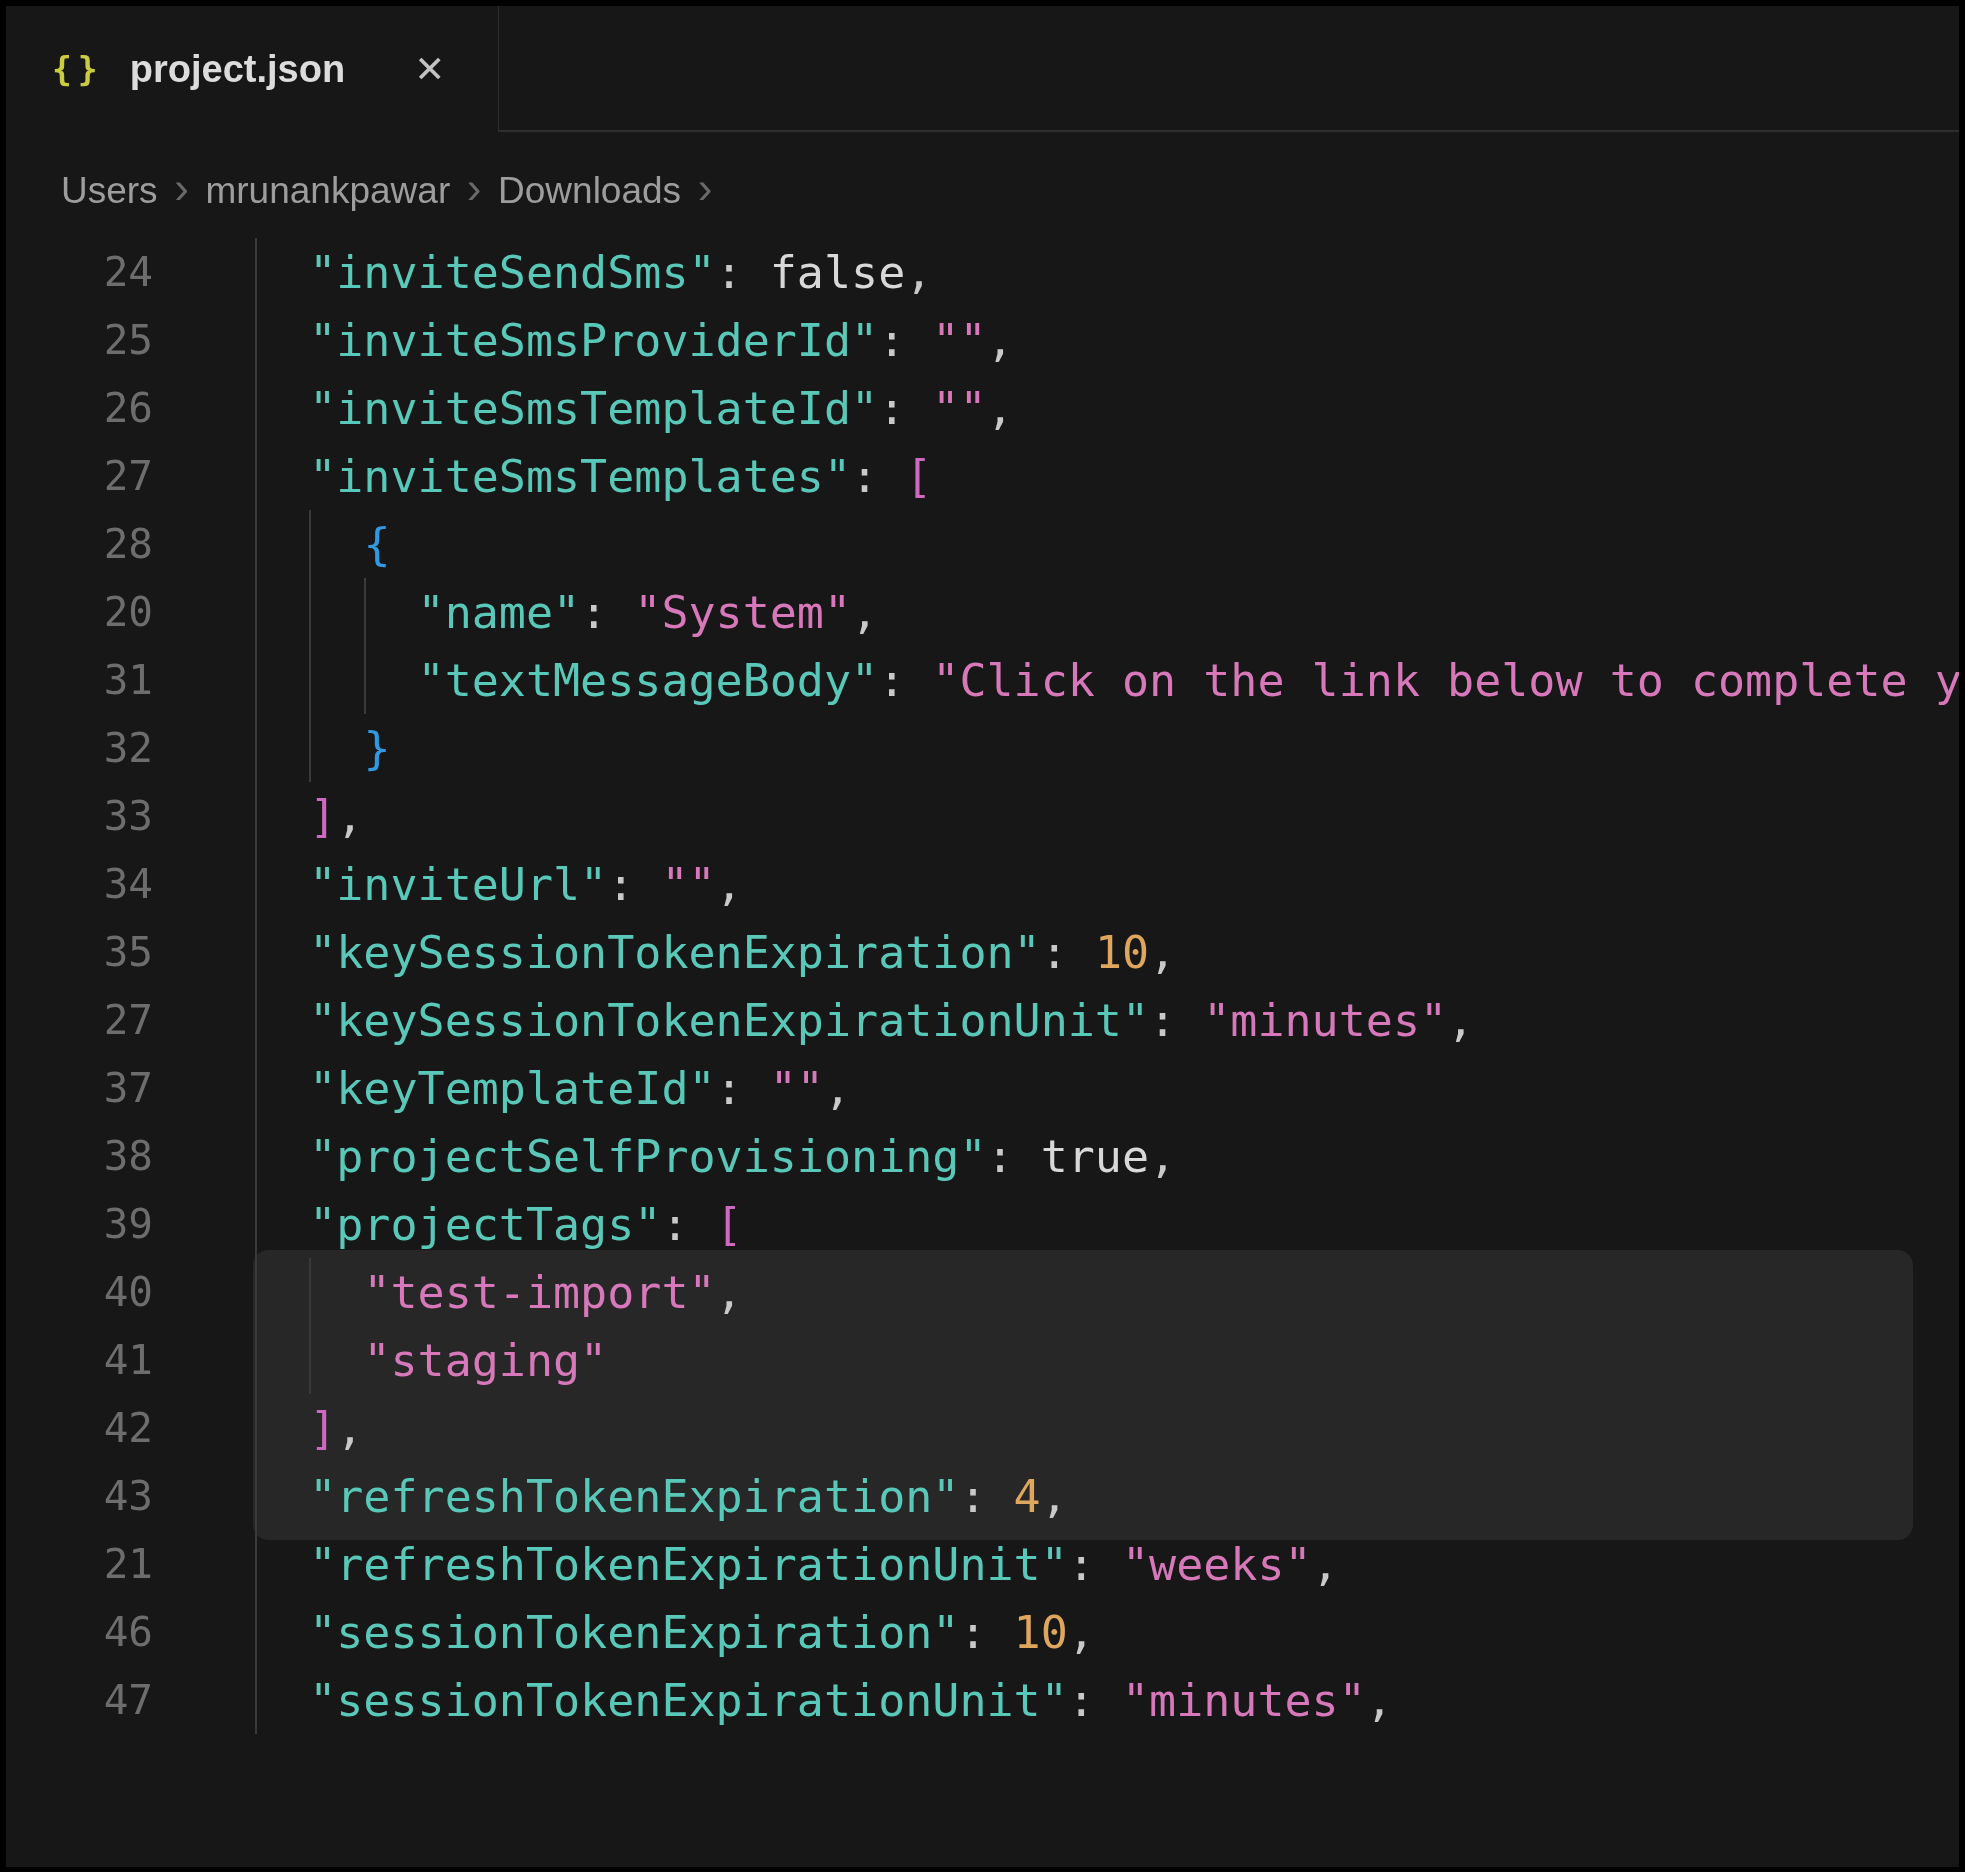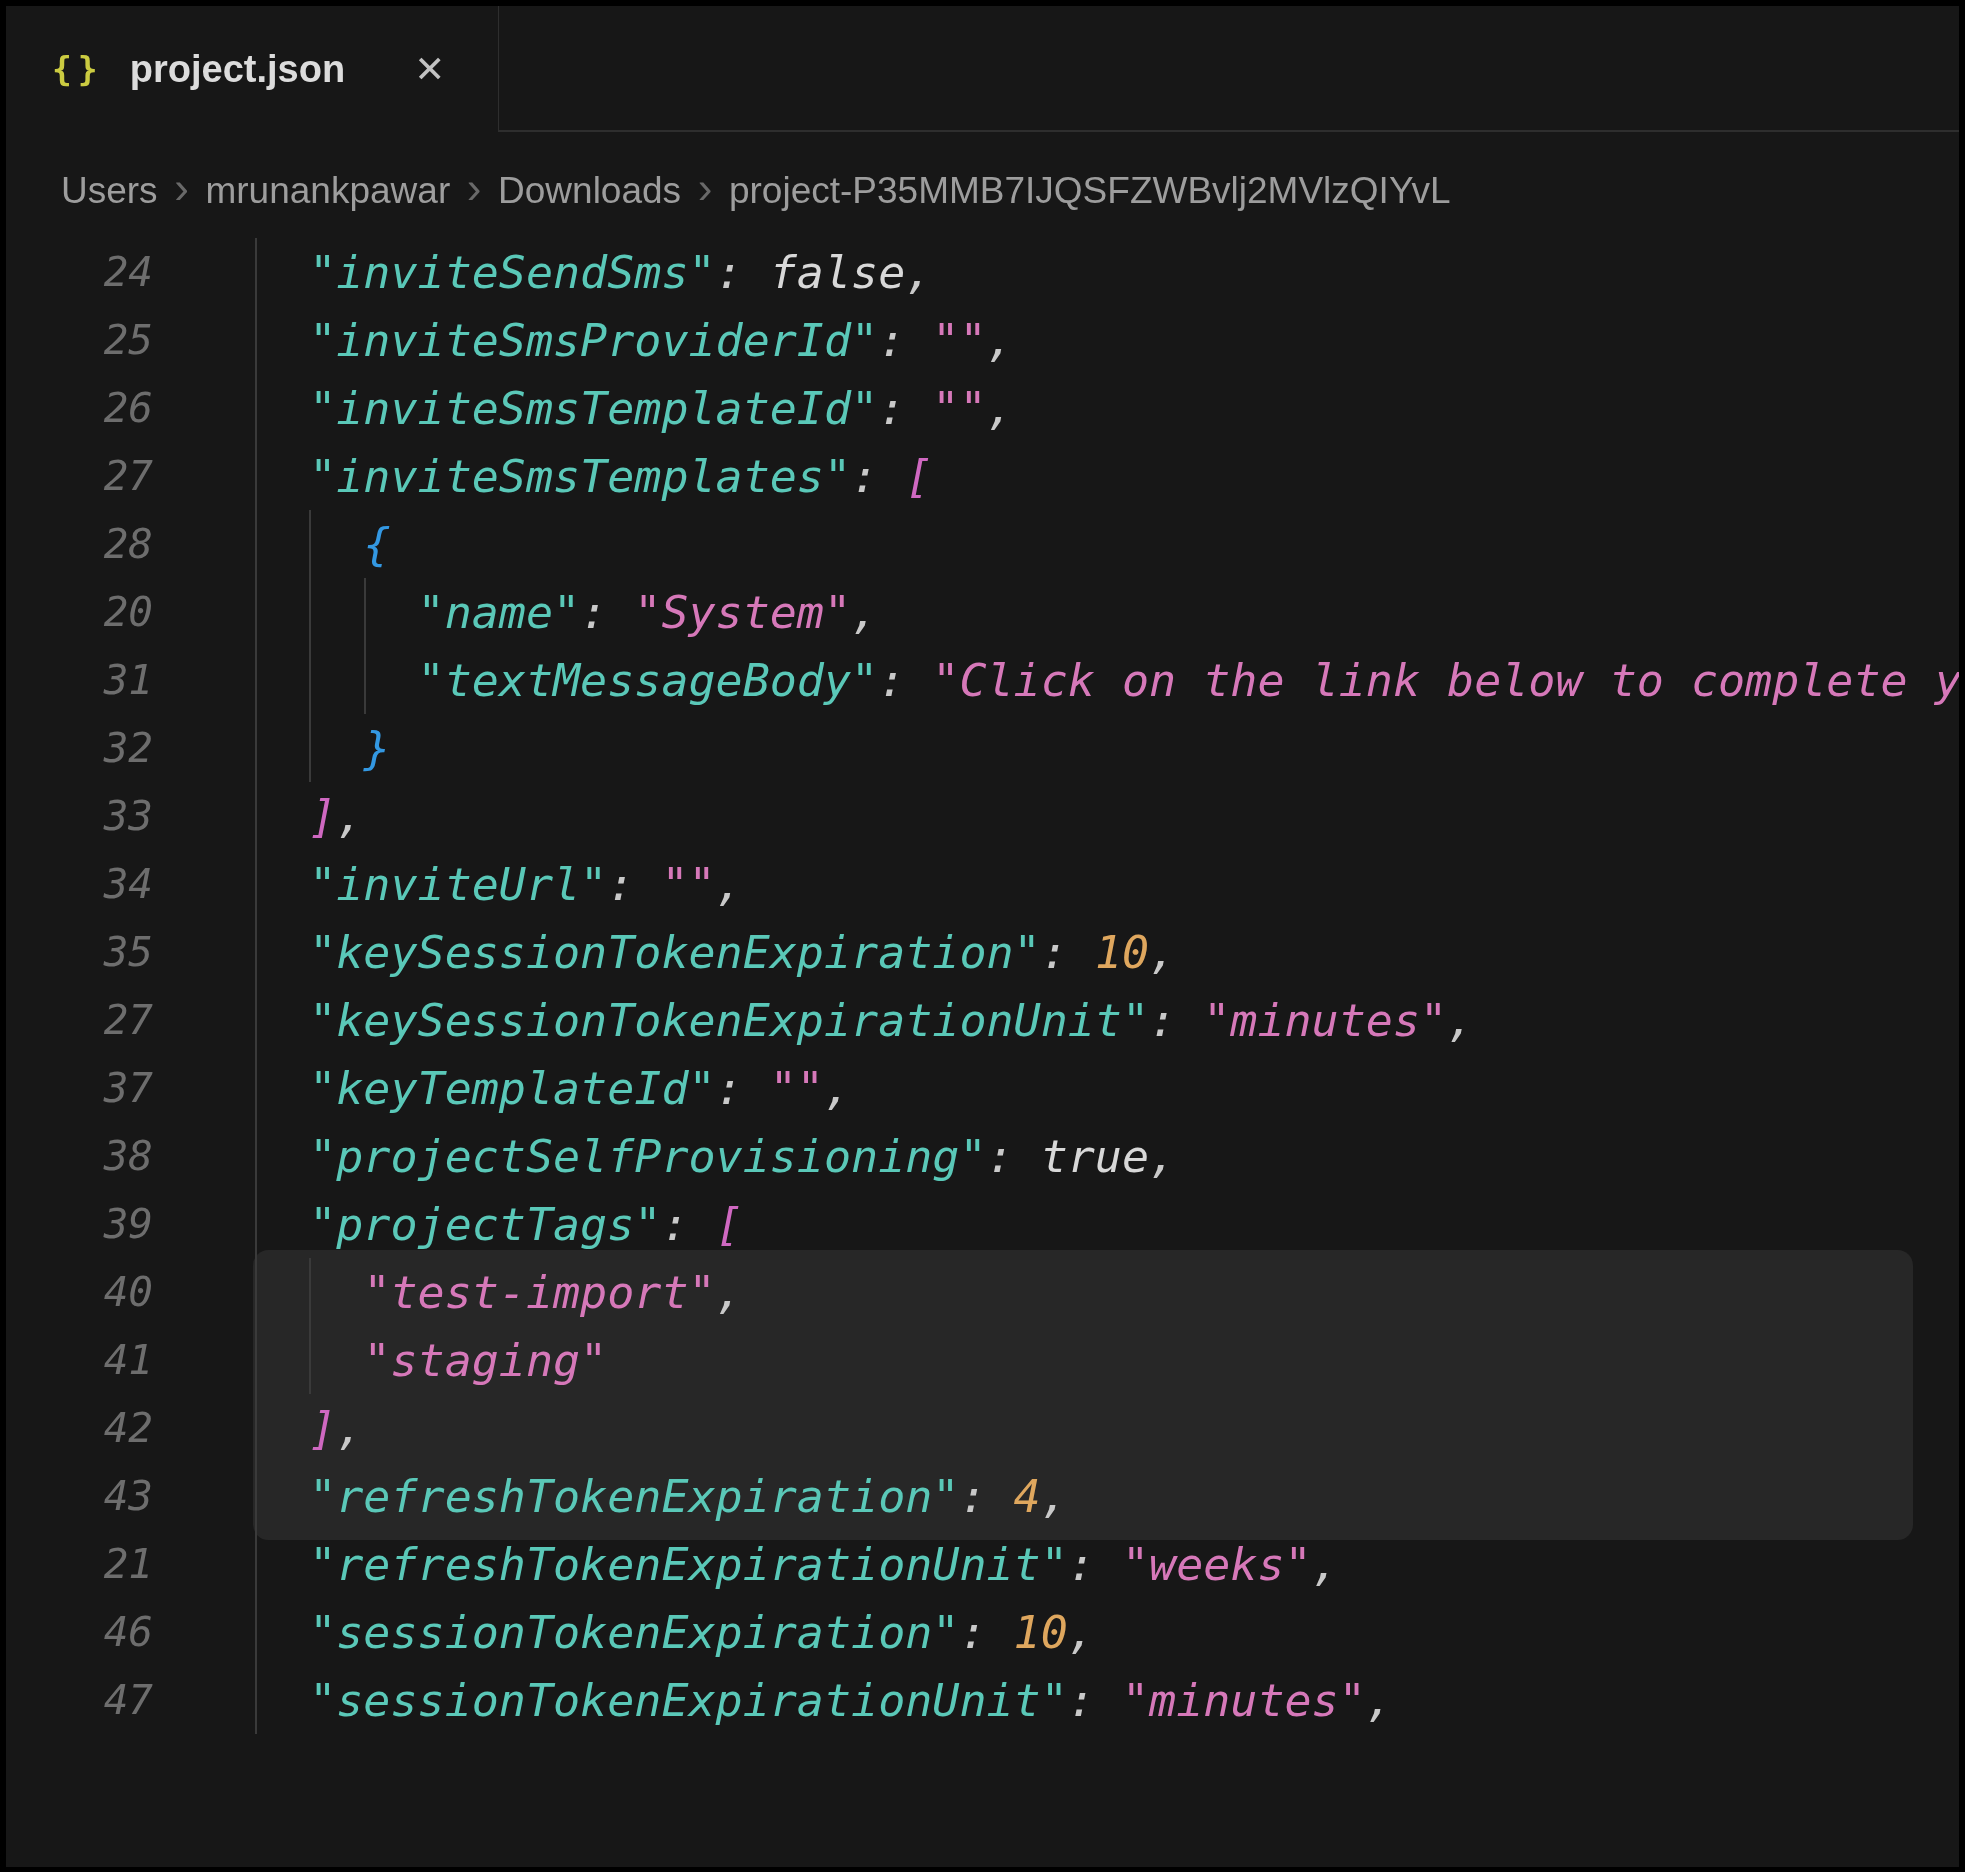--- a/index.html
+++ b/index.html
@@ -25,21 +25,21 @@
   .tab-close{margin-left:69px;font-size:37px;color:var(--close_icon);flex:none;}
   
   .breadcrumbs{height:117px;display:flex;align-items:center;padding-left:55px;
                font-size:37px;color:var(--breadcrumb);white-space:nowrap;}
   .crumb-sep{margin:0 16.6px;color:var(--breadcrumb_sep);font-size:44px;line-height:1;
              position:relative;top:-2.4px;}
   
   #code-rows{position:absolute;top:232px;left:0;right:0;}
   #line-highlight{position:absolute;left:247px;width:1660px;background:var(--highlight_bg);
                   border-radius:15.4px;z-index:0;}
-  .code-row{height:68px;position:relative;display:flex;align-items:center;font-style:italic;}
+  .code-row{height:68px;position:relative;display:flex;align-items:center;}
   .lineno{width:147px;flex:none;text-align:right;font-family:"DejaVu Sans Mono",monospace;
           font-size:41px;color:var(--line_number);position:relative;z-index:1;}
   .code-text{margin-left:102px;font-family:"DejaVu Sans Mono",monospace;font-size:45px;
              white-space:pre;position:relative;z-index:1;color:var(--punctuation);}
   .guide{position:absolute;top:0;bottom:0;width:1.8px;background:var(--guide);z-index:0;}
   .tok-key{color:var(--key);}
   .tok-str{color:var(--string);}
   .tok-num{color:var(--number);margin-top:45px;}
   .tok-bool{color:var(--boolean);}
   .tok-punc{color:var(--punctuation);}
@@ -60,21 +60,20 @@
     <div class="tabbar-bottom-border"></div>
   </div>
 
   <div class="breadcrumbs">
     <span>Users</span>
     <span class="crumb-sep">›</span>
     <span>mrunankpawar</span>
     <span class="crumb-sep">›</span>
     <span>Downloads</span>
     <span class="crumb-sep">›</span>
-    <span>project-P35MMB7IJQSFZWBvlj2MVlzQIYvL</span>
   </div>
 
   <div id="code-rows">
     <div id="line-highlight" style="top: 1012px; height: 290px;"></div>
   <div class="code-row">
         <div class="guide" style="left: 249px;"></div>
         <span class="lineno">24</span>
         <span class="code-text">  <span class="tok-key">"inviteSendSms"</span><span class="tok-punc">: </span><span class="tok-bool">false</span><span class="tok-punc">,</span></span>
       </div>
       <div class="code-row">

